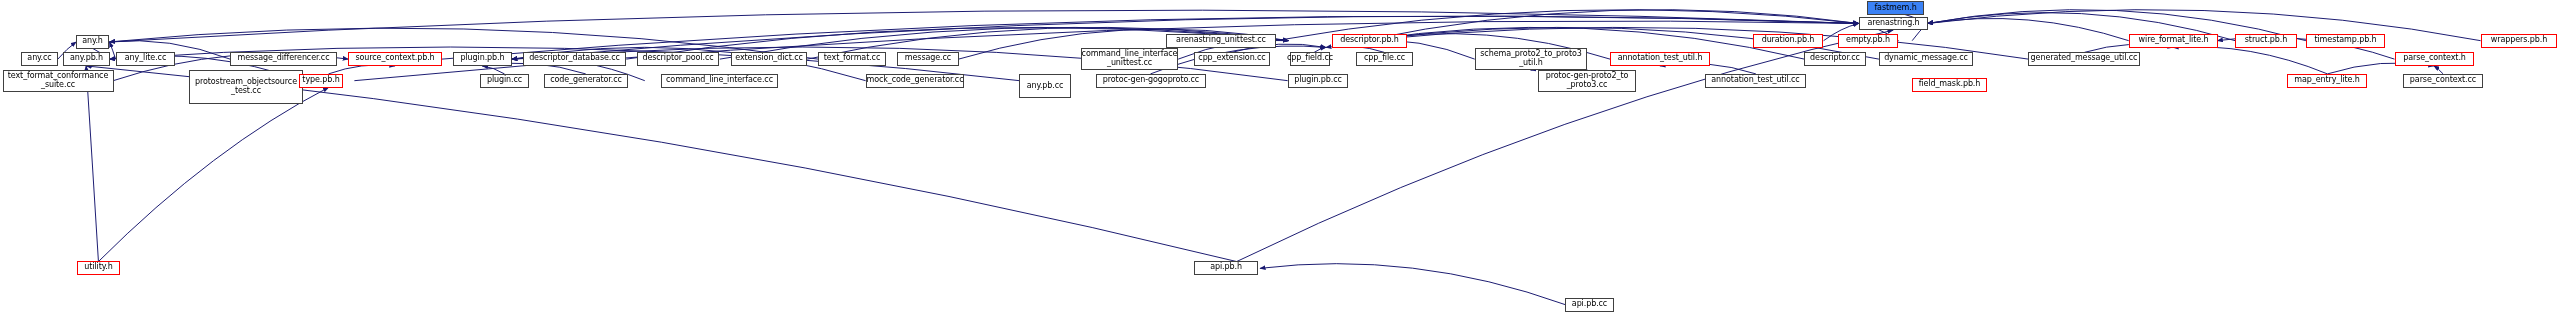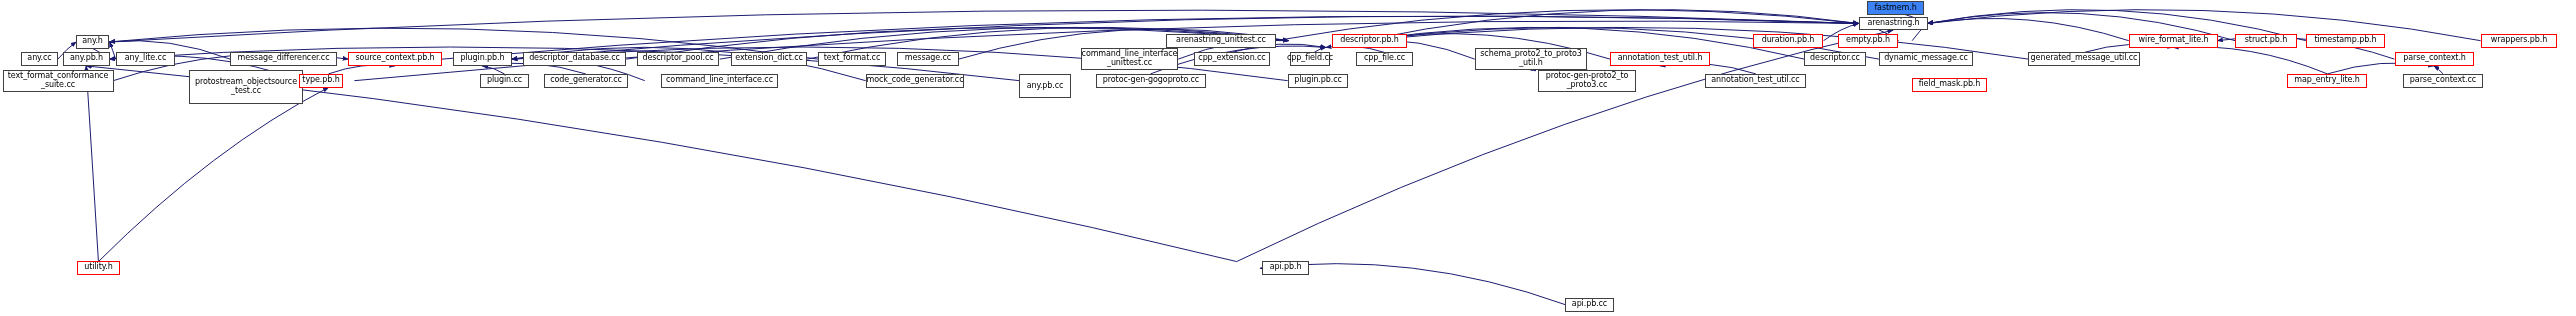--- a/index.html
+++ b/index.html
@@ -175,17 +175,17 @@
       <div class="gnode" style="left: 866px; top: 74px; width: 98px; height: 13.5px;"><span class="lbl">mock_code_generator.cc</span></div>
       <div class="gnode" style="left: 1019px; top: 74px; width: 52px; height: 24px;"><span class="lbl">any.pb.cc</span></div>
       <div class="gnode" style="left: 1096px; top: 74px; width: 110px; height: 13.5px;"><span class="lbl">protoc-gen-gogoproto.cc</span></div>
       <div class="gnode" style="left: 1288px; top: 74px; width: 60px; height: 13.5px;"><span class="lbl">plugin.pb.cc</span></div>
       <div class="gnode" style="left: 1538px; top: 70px; width: 98px; height: 22px;"><span class="lbl">protoc-gen-proto2_to
 _proto3.cc</span></div>
       <div class="gnode" style="left: 1705px; top: 74px; width: 101px; height: 13.5px;"><span class="lbl">annotation_test_util.cc</span></div>
       <div class="gnode red" style="left: 2287px; top: 74px; width: 80px; height: 13.5px;"><span class="lbl">map_entry_lite.h</span></div>
       <div class="gnode" style="left: 2403px; top: 74px; width: 80px; height: 13.5px;"><span class="lbl">parse_context.cc</span></div>
       <div class="gnode red" style="left: 77px; top: 261px; width: 43px; height: 13.5px;"><span class="lbl">utility.h</span></div>
-      <div class="gnode" style="left: 1262px; top: 261px; width: 47px; height: 13.5px;"><span class="lbl">api.pb.h</span></div>
+      <div class="gnode" style="left: 1194px; top: 261px; width: 64px; height: 13.5px;"><span class="lbl">api.pb.h</span></div>
       <div class="gnode" style="left: 1565px; top: 298px; width: 49px; height: 13.5px;"><span class="lbl">api.pb.cc</span></div>
     </div>
 </div>
 
 
 </body></html>

